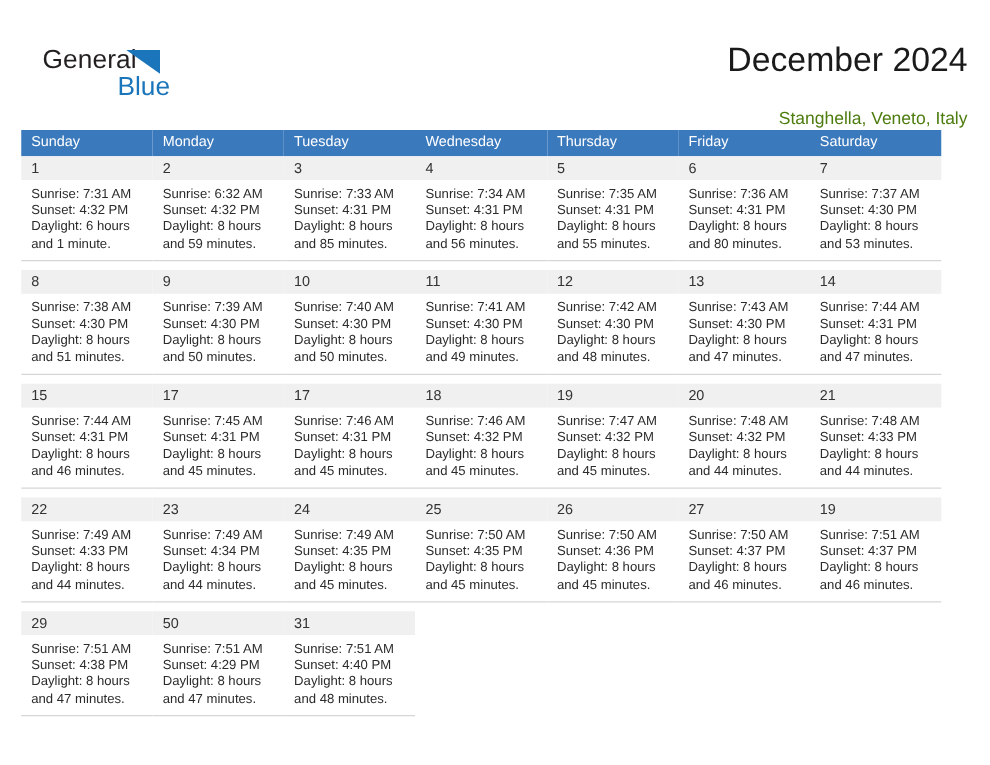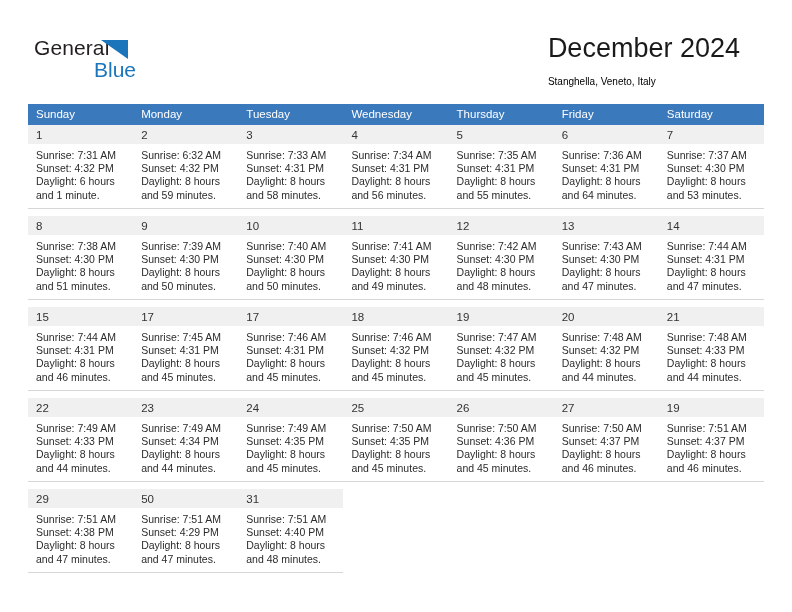--- a/index.html
+++ b/index.html
@@ -58,42 +58,42 @@
   .logo-blue {
     position: absolute;
     left: 60px;
     top: 22px;
     font-size: 21px;
     color: #1b75bb;
     font-family: Liberation Sans, sans-serif;
   }
   .title-block {
     position: absolute;
-    right: 52px;
+    right: 18px;
     top: 32px;
-    text-align: left;
+    text-align: right;
   }
   .cal-title {
     font-size: 27px;
     color: #1a1a1a;
     line-height: 32px;
     white-space: nowrap;
   }
   .cal-subtitle {
-    font-size: 10px;
-    color: #000000;
+    font-size: 14px;
+    color: #4d7c0f;
     line-height: 20px;
-    margin-top: 8px;
+    margin-top: 20px;
     white-space: nowrap;
   }
 
   
   .calendar {
     position: absolute;
-    left: 28px;
+    left: 17px;
     top: 104px;
     width: 736px;
     border-collapse: collapse;
     table-layout: fixed;
   }
   .calendar th {
     background: #3b79bd;
     color: #ffffff;
     font-size: 11.5px;
     font-weight: normal;
@@ -196,21 +196,21 @@
               </div>
             </div>
           </td>
           <td>
             <div class="daycell filled">
               <div class="daynum">3</div>
               <div class="dayinfo">
                 <div>Sunrise: 7:33 AM</div>
                 <div>Sunset: 4:31 PM</div>
                 <div>Daylight: 8 hours</div>
-                <div>and 58 minutes.</div>
+                <div>and 85 minutes.</div>
               </div>
             </div>
           </td>
           <td>
             <div class="daycell filled">
               <div class="daynum">4</div>
               <div class="dayinfo">
                 <div>Sunrise: 7:34 AM</div>
                 <div>Sunset: 4:31 PM</div>
                 <div>Daylight: 8 hours</div>
@@ -229,21 +229,21 @@
               </div>
             </div>
           </td>
           <td>
             <div class="daycell filled">
               <div class="daynum">6</div>
               <div class="dayinfo">
                 <div>Sunrise: 7:36 AM</div>
                 <div>Sunset: 4:31 PM</div>
                 <div>Daylight: 8 hours</div>
-                <div>and 64 minutes.</div>
+                <div>and 80 minutes.</div>
               </div>
             </div>
           </td>
           <td>
             <div class="daycell filled">
               <div class="daynum">7</div>
               <div class="dayinfo">
                 <div>Sunrise: 7:37 AM</div>
                 <div>Sunset: 4:30 PM</div>
                 <div>Daylight: 8 hours</div>

